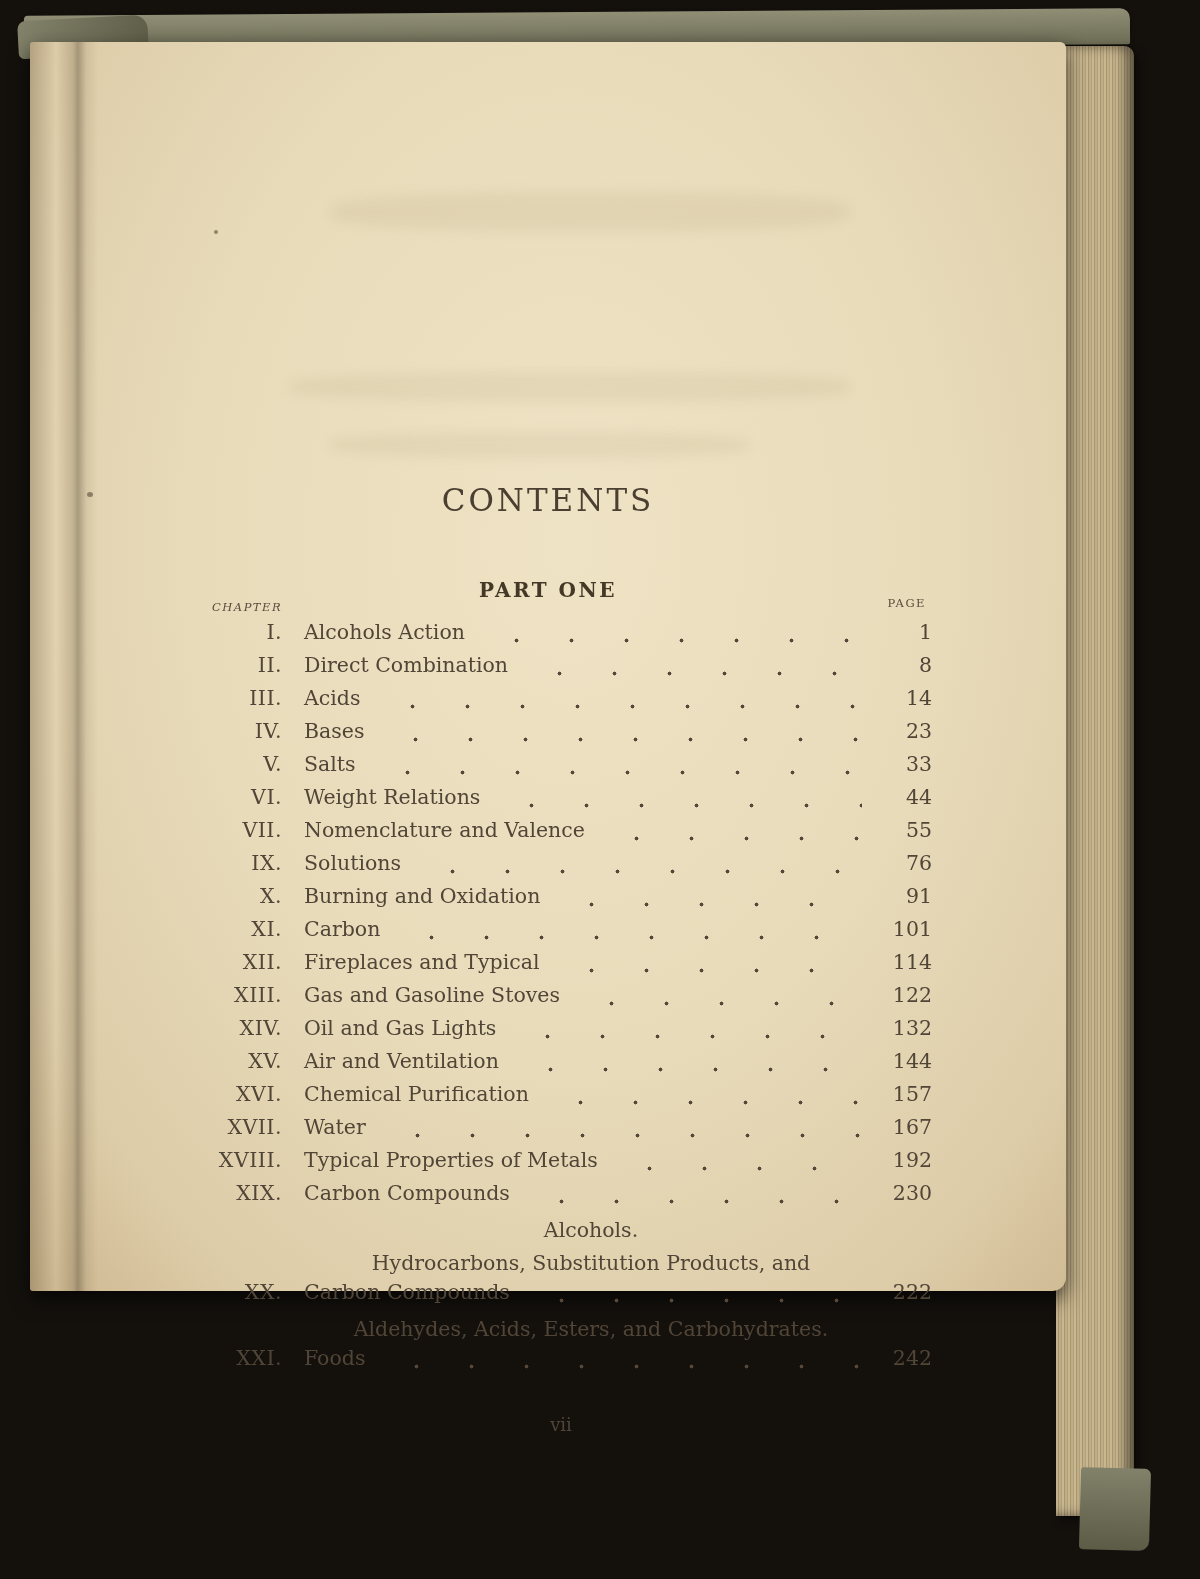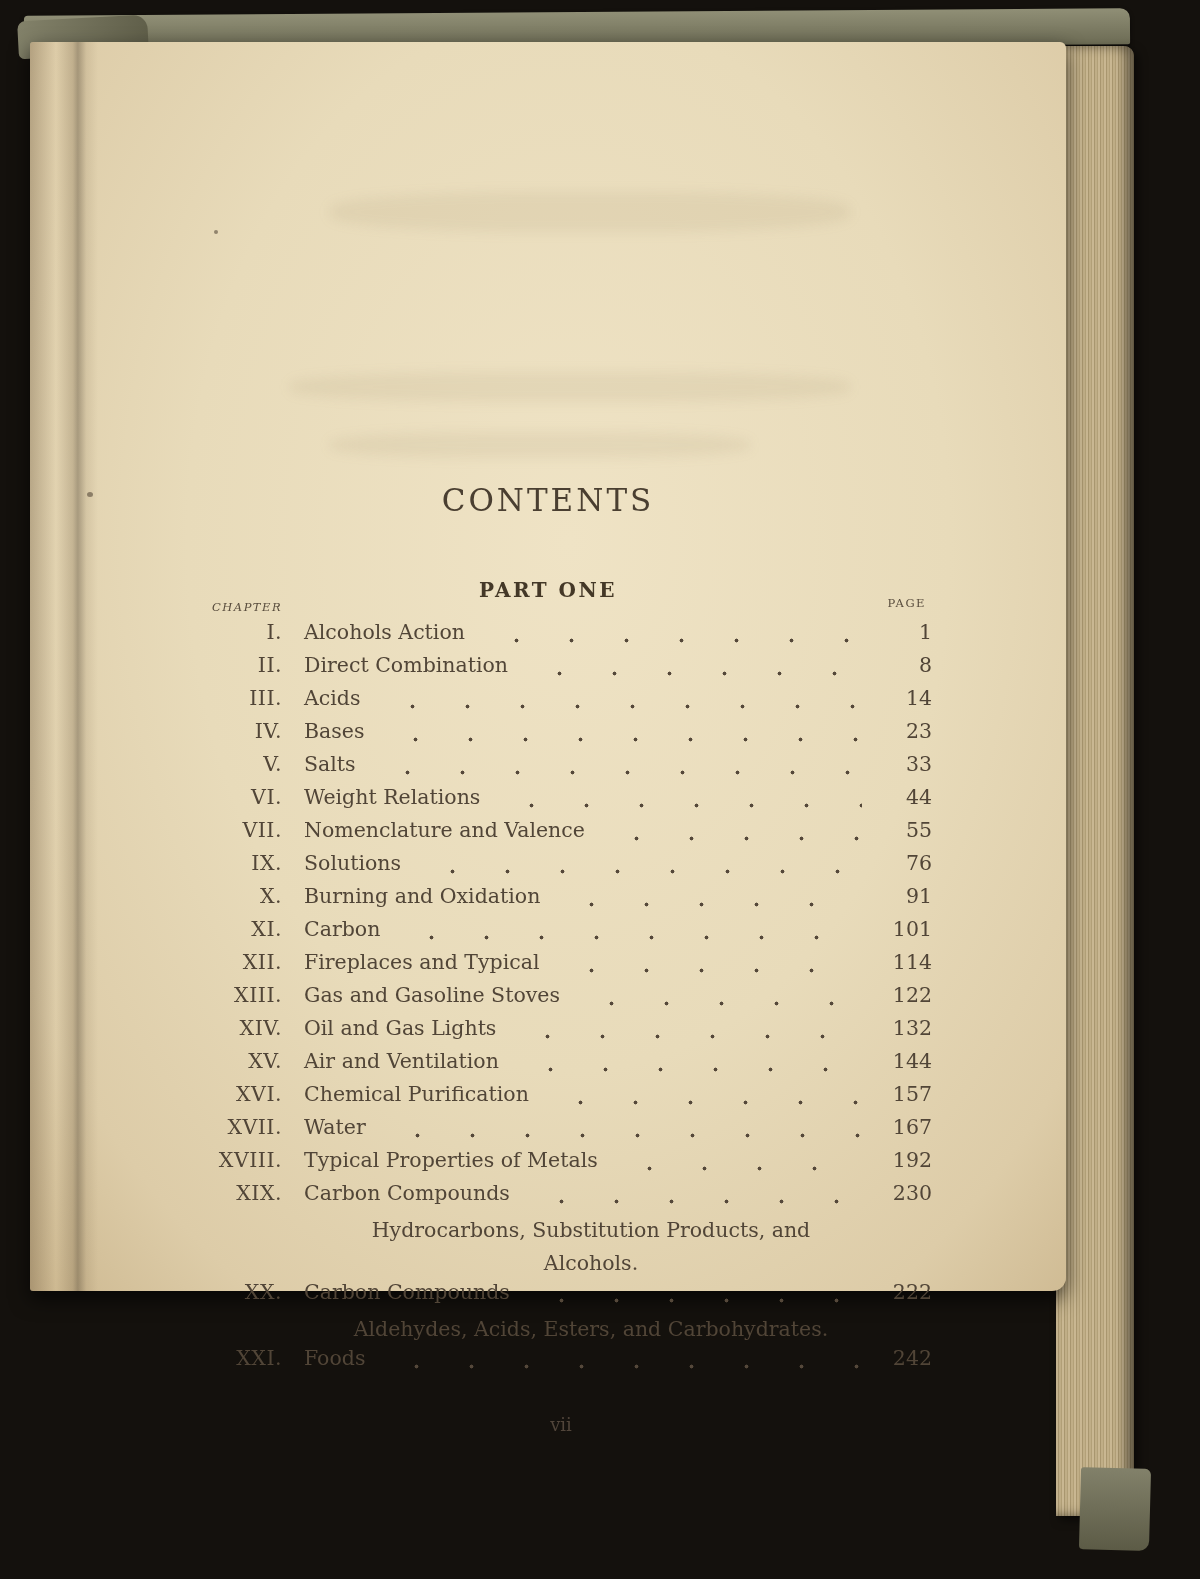--- a/index.html
+++ b/index.html
@@ -241,22 +241,22 @@
         <span class="title">Typical Properties of Metals</span>
         <span class="leader"></span>
         <span class="pagenum">192</span>
       </div>
       <div class="toc-row">
         <span class="num">XIX.</span>
         <span class="title">Carbon Compounds</span>
         <span class="leader"></span>
         <span class="pagenum">230</span>
       </div>
+      <div class="toc-note">Alcohols.</div>
       <div class="toc-note">Hydrocarbons, Substitution Products, and</div>
-      <div class="toc-note">Alcohols.</div>
       <div class="toc-row">
         <span class="num">XX.</span>
         <span class="title">Carbon Compounds</span>
         <span class="leader"></span>
         <span class="pagenum">222</span>
       </div>
       <div class="toc-note">Aldehydes, Acids, Esters, and Carbohydrates.</div>
       <div class="toc-row">
         <span class="num">XXI.</span>
         <span class="title">Foods</span>

